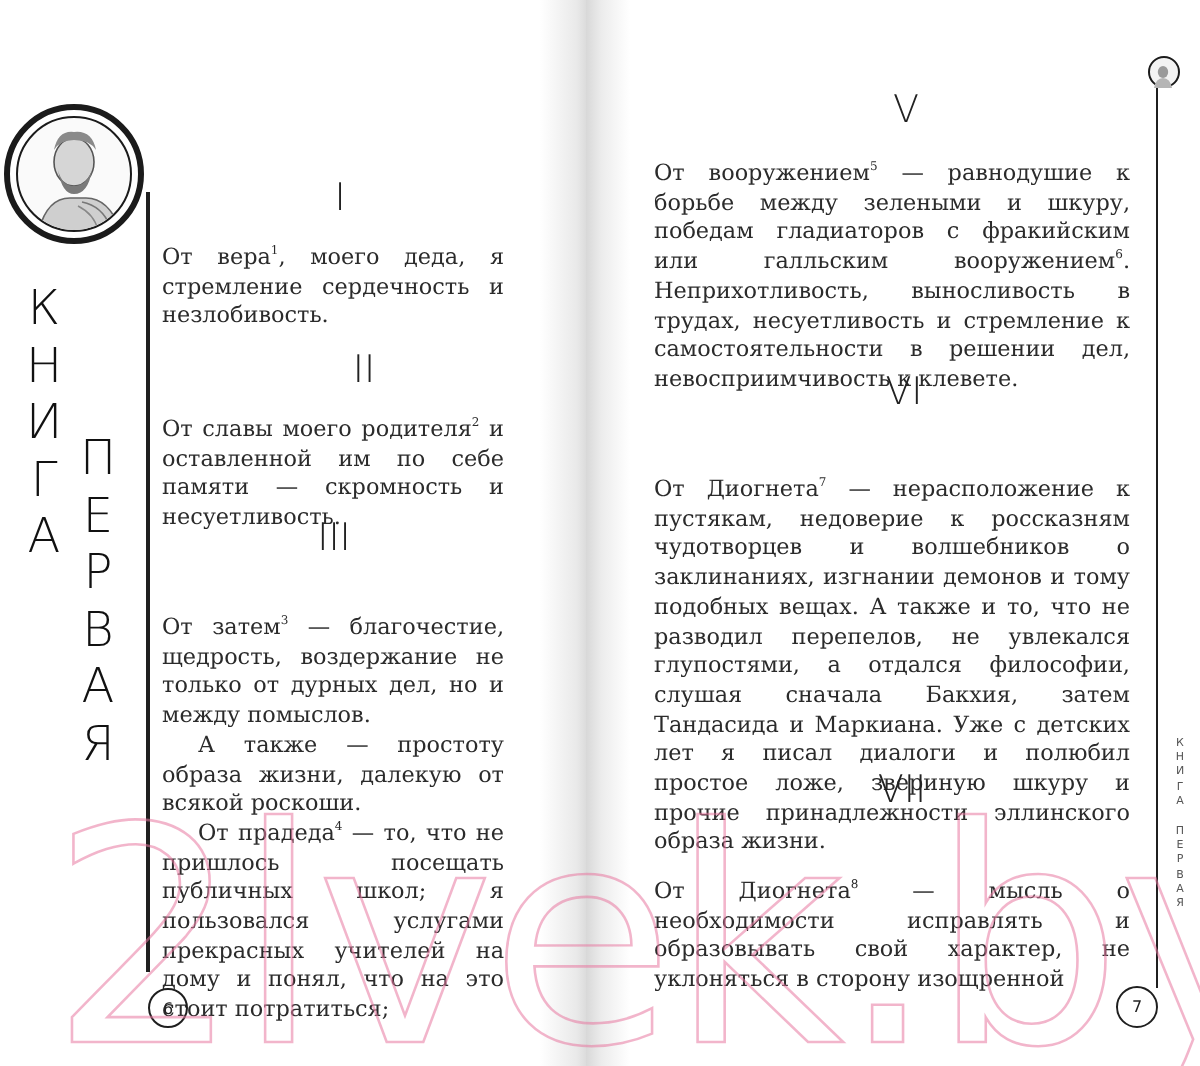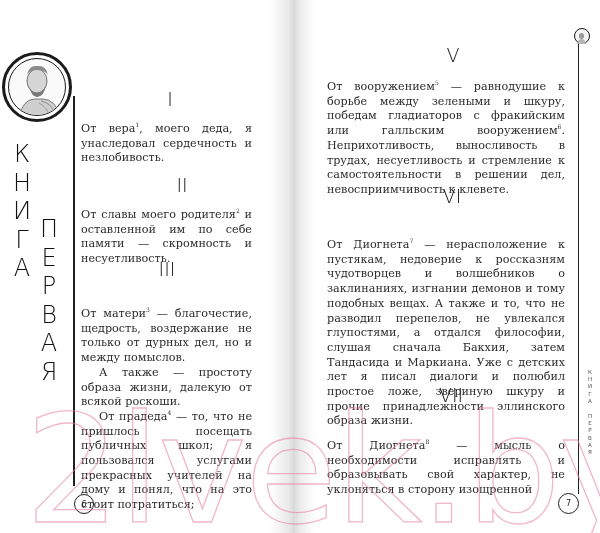--- a/index.html
+++ b/index.html
@@ -126,31 +126,31 @@
     <span>П</span>
     <span>Е</span>
     <span>Р</span>
     <span>В</span>
     <span>А</span>
     <span>Я</span>
   </div>
 
   <div class="numeral" style="left:150px; top:88px; width:40px;">I</div>
   <div class="para" style="left:81px; top:122px; width:171px;">
-    <p><span>От вера</span><sup>1</sup><span>, моего деда, я унаследовал сердечность и незлобивость.</span></p>
+    <p><span>От вера</span><sup>1</sup><span>, моего деда, я стремление сердечность и незлобивость.</span></p>
   </div>
 
   <div class="numeral" style="left:162px; top:174px; width:40px;">II</div>
   <div class="para" style="left:81px; top:208px; width:171px;">
     <p><span>От славы моего родителя</span><sup>2</sup><span> и оставленной им по себе памяти — скромность и несуетливость.</span></p>
   </div>
 
   <div class="numeral" style="left:145px; top:258px; width:44px;">III</div>
   <div class="para" style="left:81px; top:307px; width:171px;">
-    <p><span>От матери</span><sup>3</sup><span> — благочестие, щедрость, воздержание не только от дурных дел, но и между помыслов.</span></p>
+    <p><span>От затем</span><sup>3</sup><span> — благочестие, щедрость, воздержание не только от дурных дел, но и между помыслов.</span></p>
     <p class="indent"><span>А также — простоту образа жизни, далекую от всякой роскоши.</span></p>
     <p class="indent"><span>От прадеда</span><sup>4</sup><span> — то, что не пришлось посещать публичных школ; я пользовался услугами прекрасных учителей на дому и понял, что на это стоит потратиться;</span></p>
   </div>
 
   <div class="pagenum-left">6</div>
 
   <div class="page page-right"></div>
   <div class="gutter-right"></div>
 
   <div class="medallion-small">

